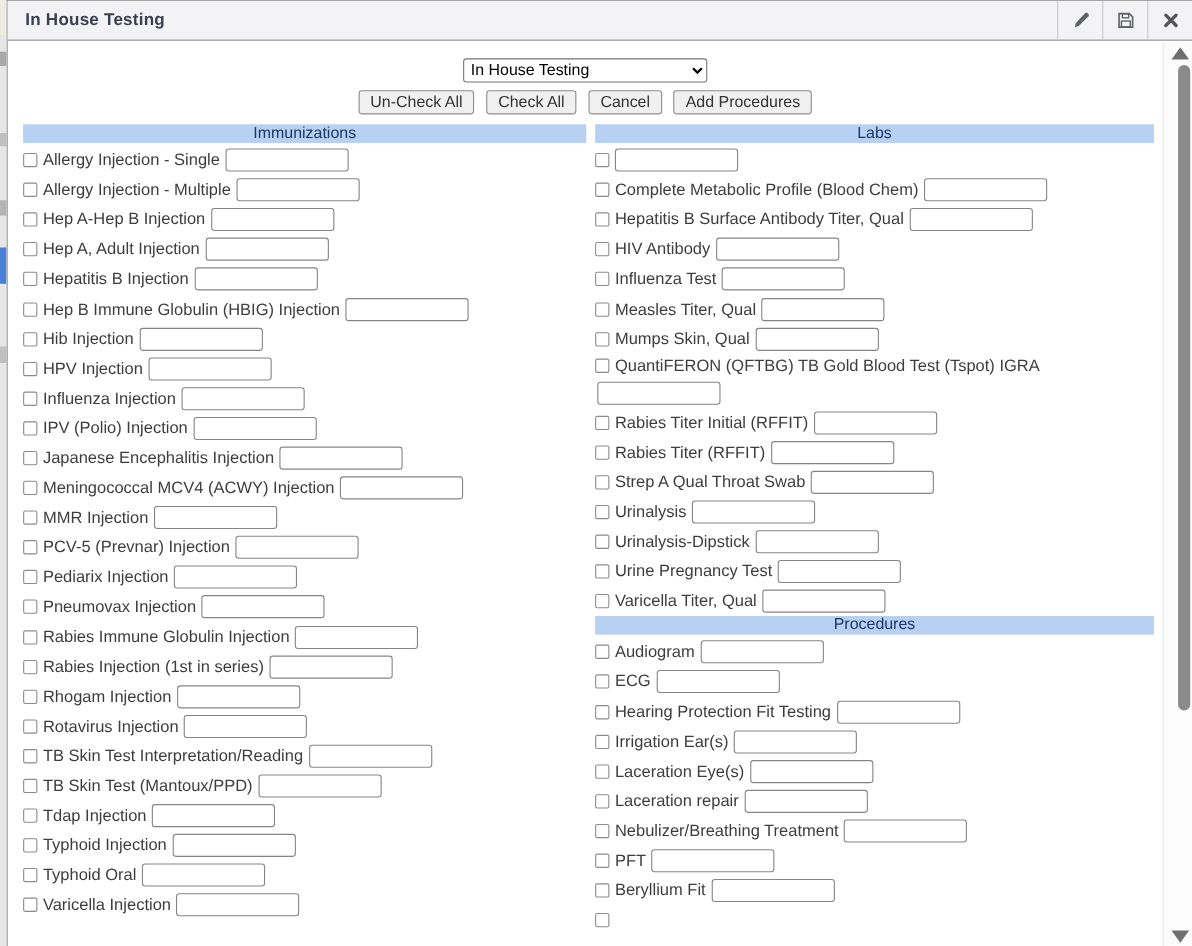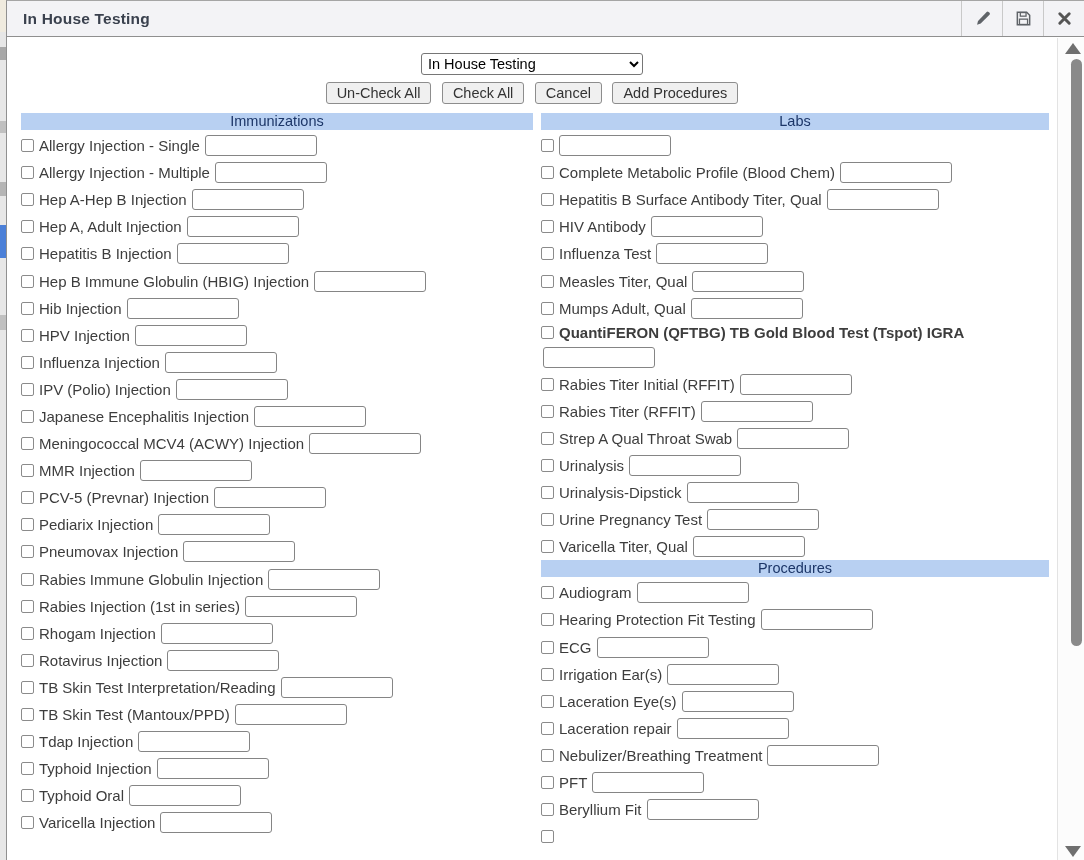--- a/index.html
+++ b/index.html
@@ -35,21 +35,21 @@
   .col-right{width:508px;}
   .sec-header{height:17px;line-height:17px;text-align:center;font-size:14.5px;
     background:#b8d0f2;color:#1c3668;margin-bottom:2px;}
   .item{height:27.1px;display:flex;align-items:center;}
   .cb{width:13px;height:13px;box-sizing:border-box;border:1px solid #8b8b8b;border-radius:2px;
     background:#fff;margin-right:5px;flex:none;cursor:pointer;}
   .lbl{font-size:15px;color:#3d3d3d;margin-right:5px;white-space:nowrap;}
   .val{width:112px;height:21px;box-sizing:border-box;border:1px solid #858585;border-radius:3px;
     font-family:inherit;font-size:13px;padding:0 3px;}
   .item.two-line{height:49px;display:block;}
-  .item.two-line .l1{display:flex;align-items:center;height:22px;font-weight:bold;}
+  .item.two-line .l1{display:flex;align-items:center;height:22px;}
   .item.two-line .val{display:block;margin:3px 0 0 2px;}
 
   
   .scrollbar{position:absolute;top:37px;right:0;width:26px;bottom:0;background:#fcfcfc;}
   .sb-arrow{position:absolute;width:0;height:0;left:7px;}
   .sb-arrow.up{top:5px;border-left:8px solid transparent;border-right:8px solid transparent;
     border-bottom:11px solid #6f6f6f;}
   .sb-arrow.down{top:808px;border-left:8px solid transparent;border-right:8px solid transparent;
     border-top:11px solid #6f6f6f;}
   .sb-thumb{position:absolute;left:13px;top:21px;width:11px;height:587px;background:#8a8a8a;
@@ -264,21 +264,21 @@
               <span class="lbl">Influenza Test</span>
               <input class="val" type="text" style="">
             </div>
             <div class="item">
               <span class="cb" role="checkbox" aria-checked="false"></span>
               <span class="lbl">Measles Titer, Qual</span>
               <input class="val" type="text" style="">
             </div>
             <div class="item">
               <span class="cb" role="checkbox" aria-checked="false"></span>
-              <span class="lbl">Mumps Adult, Qual</span>
+              <span class="lbl">Mumps Skin, Qual</span>
               <input class="val" type="text" style="">
             </div>
             <div class="item two-line">
               <div class="l1">
                 <span class="cb" role="checkbox" aria-checked="false"></span>
                 <span class="lbl">QuantiFERON (QFTBG) TB Gold Blood Test (Tspot) IGRA</span>
               </div>
               <input class="val" type="text" style="">
             </div>
             <div class="item">
@@ -317,26 +317,26 @@
               <input class="val" type="text" style="">
             </div>
             <div class="sec-header">Procedures</div>
             <div class="item">
               <span class="cb" role="checkbox" aria-checked="false"></span>
               <span class="lbl">Audiogram</span>
               <input class="val" type="text" style="">
             </div>
             <div class="item">
               <span class="cb" role="checkbox" aria-checked="false"></span>
+              <span class="lbl">ECG</span>
+              <input class="val" type="text" style="">
+            </div>
+            <div class="item">
+              <span class="cb" role="checkbox" aria-checked="false"></span>
               <span class="lbl">Hearing Protection Fit Testing</span>
-              <input class="val" type="text" style="">
-            </div>
-            <div class="item">
-              <span class="cb" role="checkbox" aria-checked="false"></span>
-              <span class="lbl">ECG</span>
               <input class="val" type="text" style="">
             </div>
             <div class="item">
               <span class="cb" role="checkbox" aria-checked="false"></span>
               <span class="lbl">Irrigation Ear(s)</span>
               <input class="val" type="text" style="">
             </div>
             <div class="item">
               <span class="cb" role="checkbox" aria-checked="false"></span>
               <span class="lbl">Laceration Eye(s)</span>

